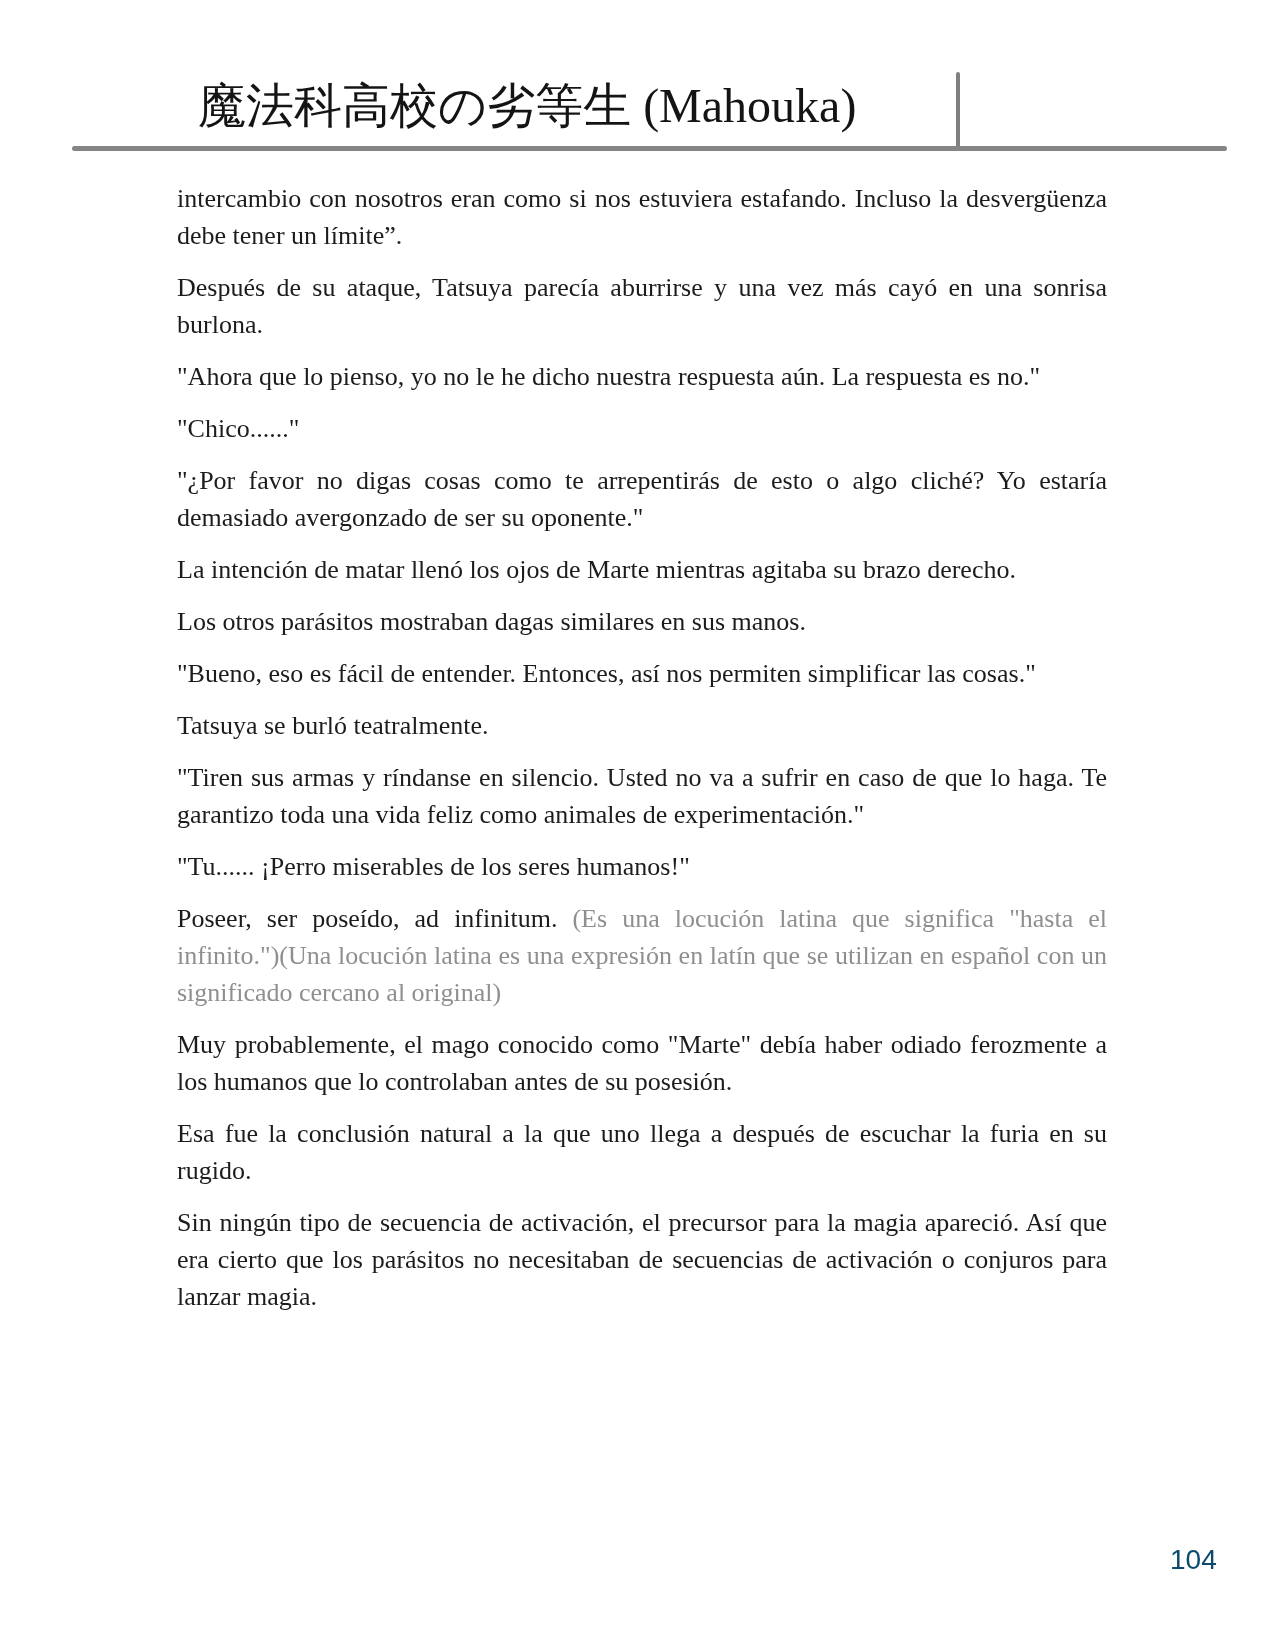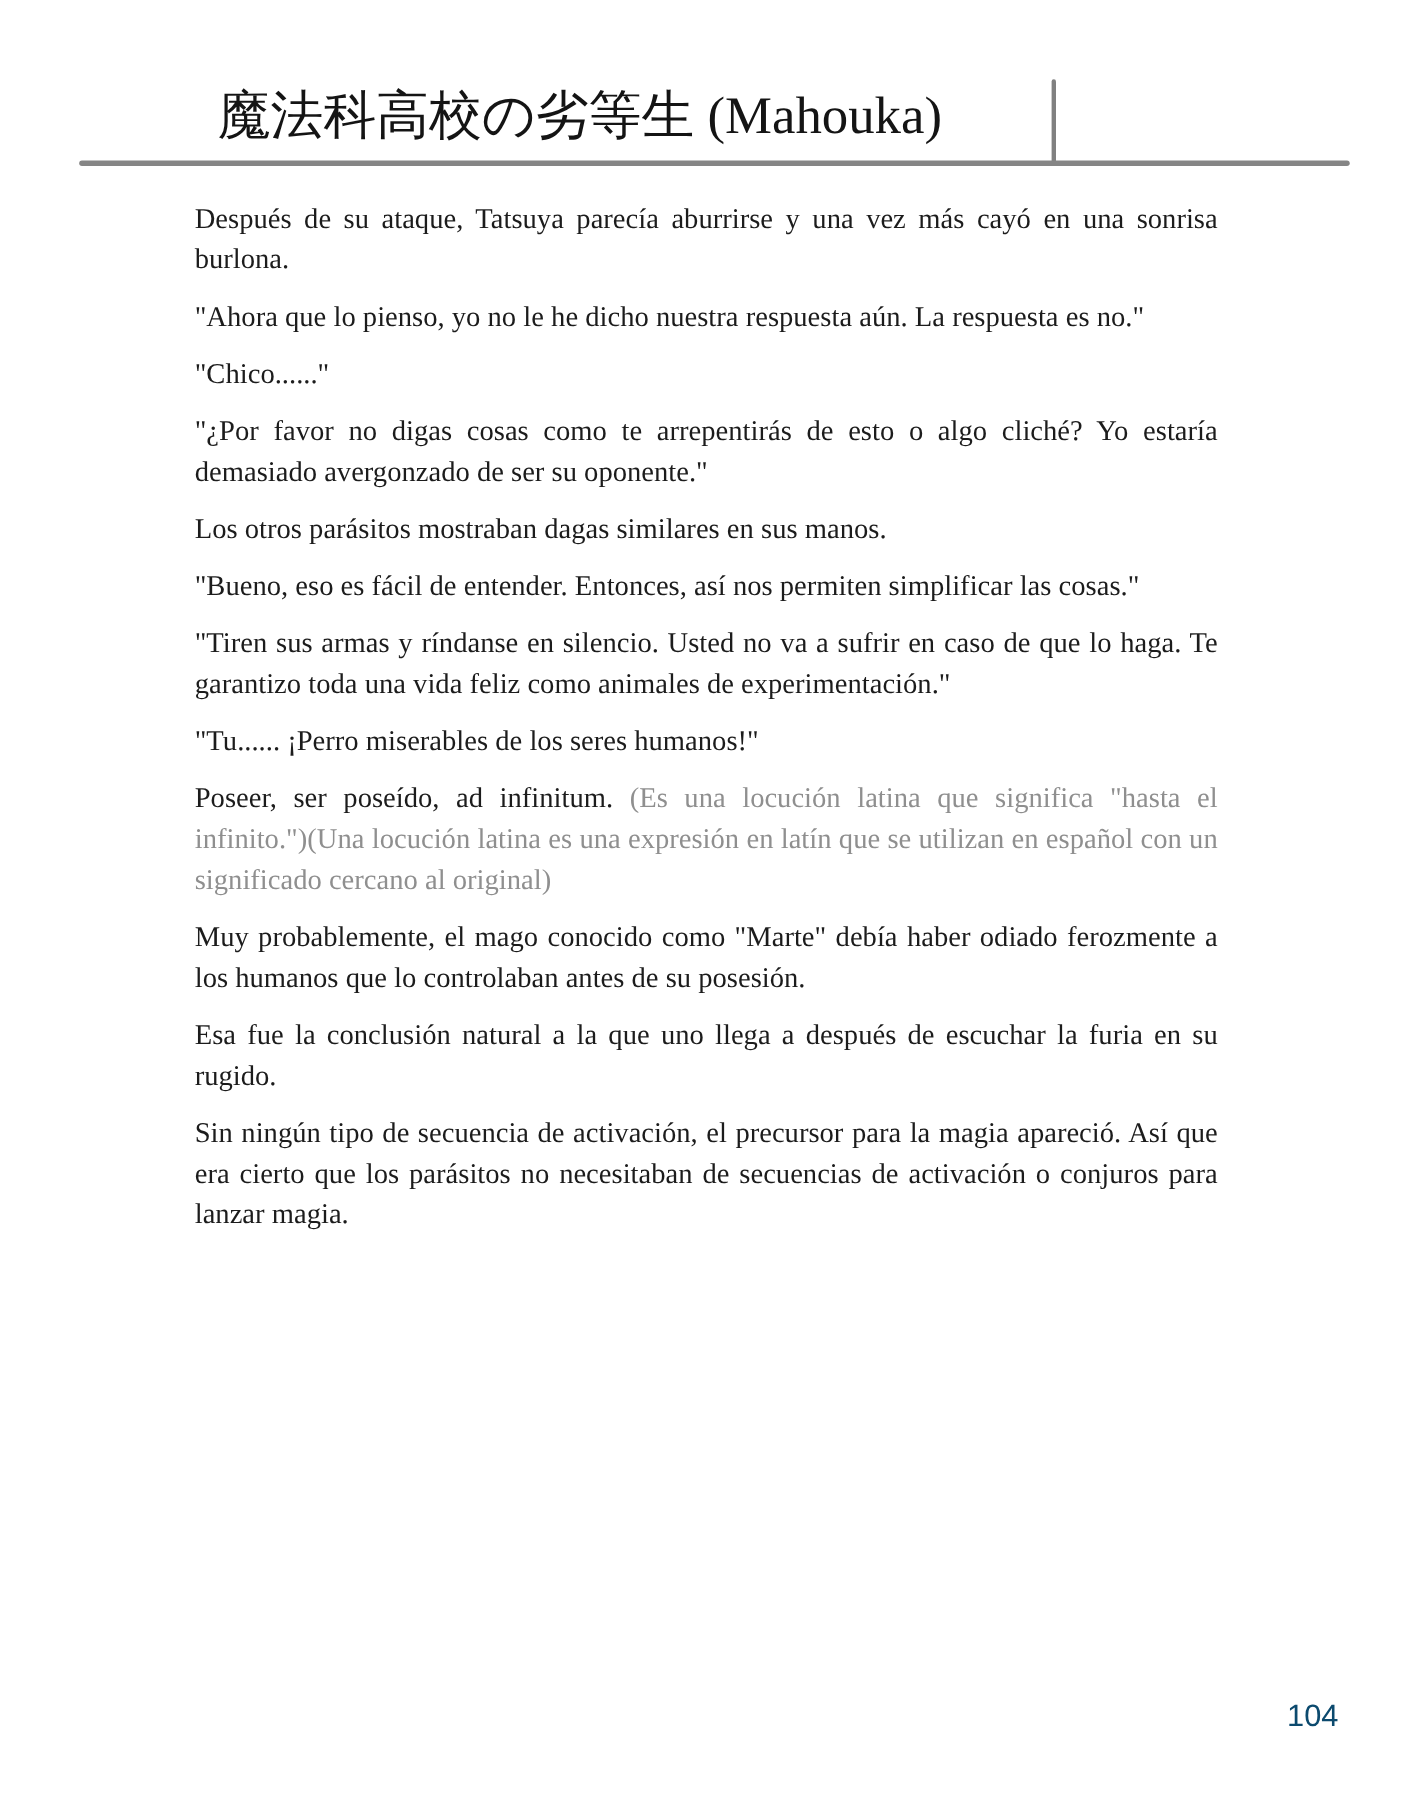--- a/index.html
+++ b/index.html
@@ -80,26 +80,29 @@
 
 <div class="page">
 
   <h1 class="title">
     <span>魔法科高校の劣等生 (Mahouka)</span>
   </h1>
   <div class="vbar"></div>
   <div class="hrule"></div>
 
   <div class="content">
+    <p class="para"><span>intercambio con nosotros eran como si nos estuviera estafando. Incluso la desvergüenza debe tener un límite”.</span></p>
     <p class="para"><span>Después de su ataque, Tatsuya parecía aburrirse y una vez más cayó en una sonrisa burlona.</span></p>
     <p class="para"><span>"Ahora que lo pienso, yo no le he dicho nuestra respuesta aún. La respuesta es no."</span></p>
     <p class="para"><span>"Chico......"</span></p>
     <p class="para"><span>"¿Por favor no digas cosas como te arrepentirás de esto o algo cliché? Yo estaría demasiado avergonzado de ser su oponente."</span></p>
+    <p class="para"><span>La intención de matar llenó los ojos de Marte mientras agitaba su brazo derecho.</span></p>
     <p class="para"><span>Los otros parásitos mostraban dagas similares en sus manos.</span></p>
     <p class="para"><span>"Bueno, eso es fácil de entender. Entonces, así nos permiten simplificar las cosas."</span></p>
+    <p class="para"><span>Tatsuya se burló teatralmente.</span></p>
     <p class="para"><span>"Tiren sus armas y ríndanse en silencio. Usted no va a sufrir en caso de que lo haga. Te garantizo toda una vida feliz como animales de experimentación."</span></p>
     <p class="para"><span>"Tu...... ¡Perro miserables de los seres humanos!"</span></p>
     <p class="para"><span>Poseer, ser poseído, ad infinitum.</span><span class="note"> (Es una locución latina que significa "hasta el infinito.")(Una locución latina es una expresión en latín que se utilizan en español con un significado cercano al original)</span></p>
     <p class="para"><span>Muy probablemente, el mago conocido como "Marte" debía haber odiado ferozmente a los humanos que lo controlaban antes de su posesión.</span></p>
     <p class="para"><span>Esa fue la conclusión natural a la que uno llega a después de escuchar la furia en su rugido.</span></p>
     <p class="para"><span>Sin ningún tipo de secuencia de activación, el precursor para la magia apareció. Así que era cierto que los parásitos no necesitaban de secuencias de activación o conjuros para lanzar magia.</span></p>
   </div>
 
   <div class="page-number">104</div>
 

